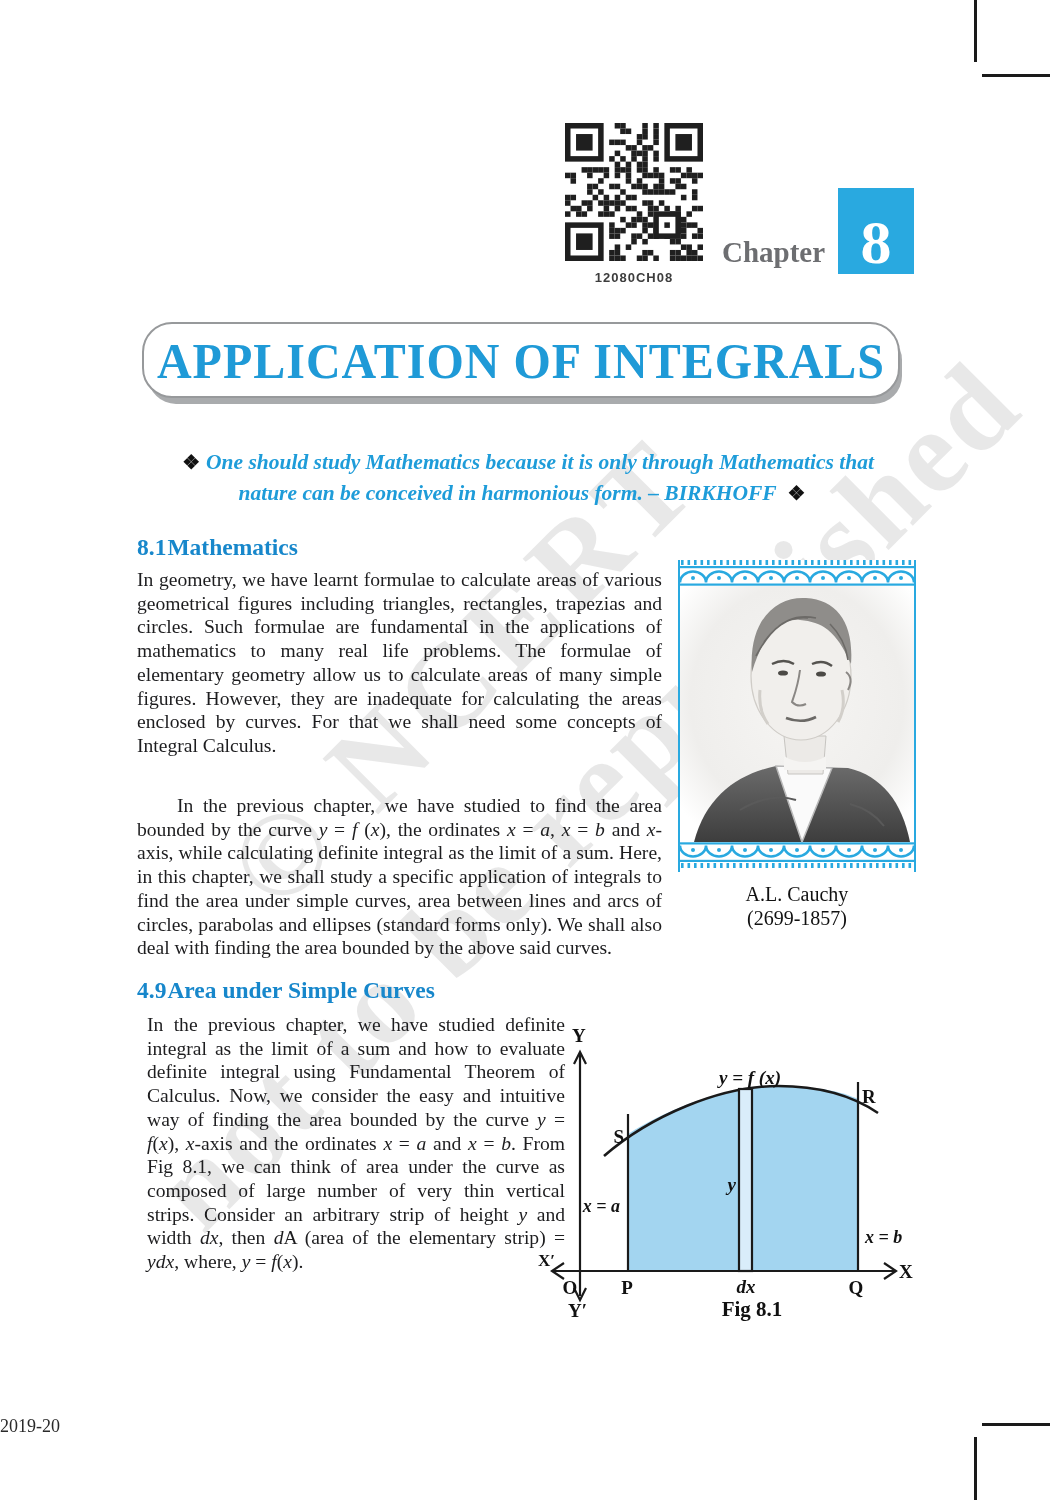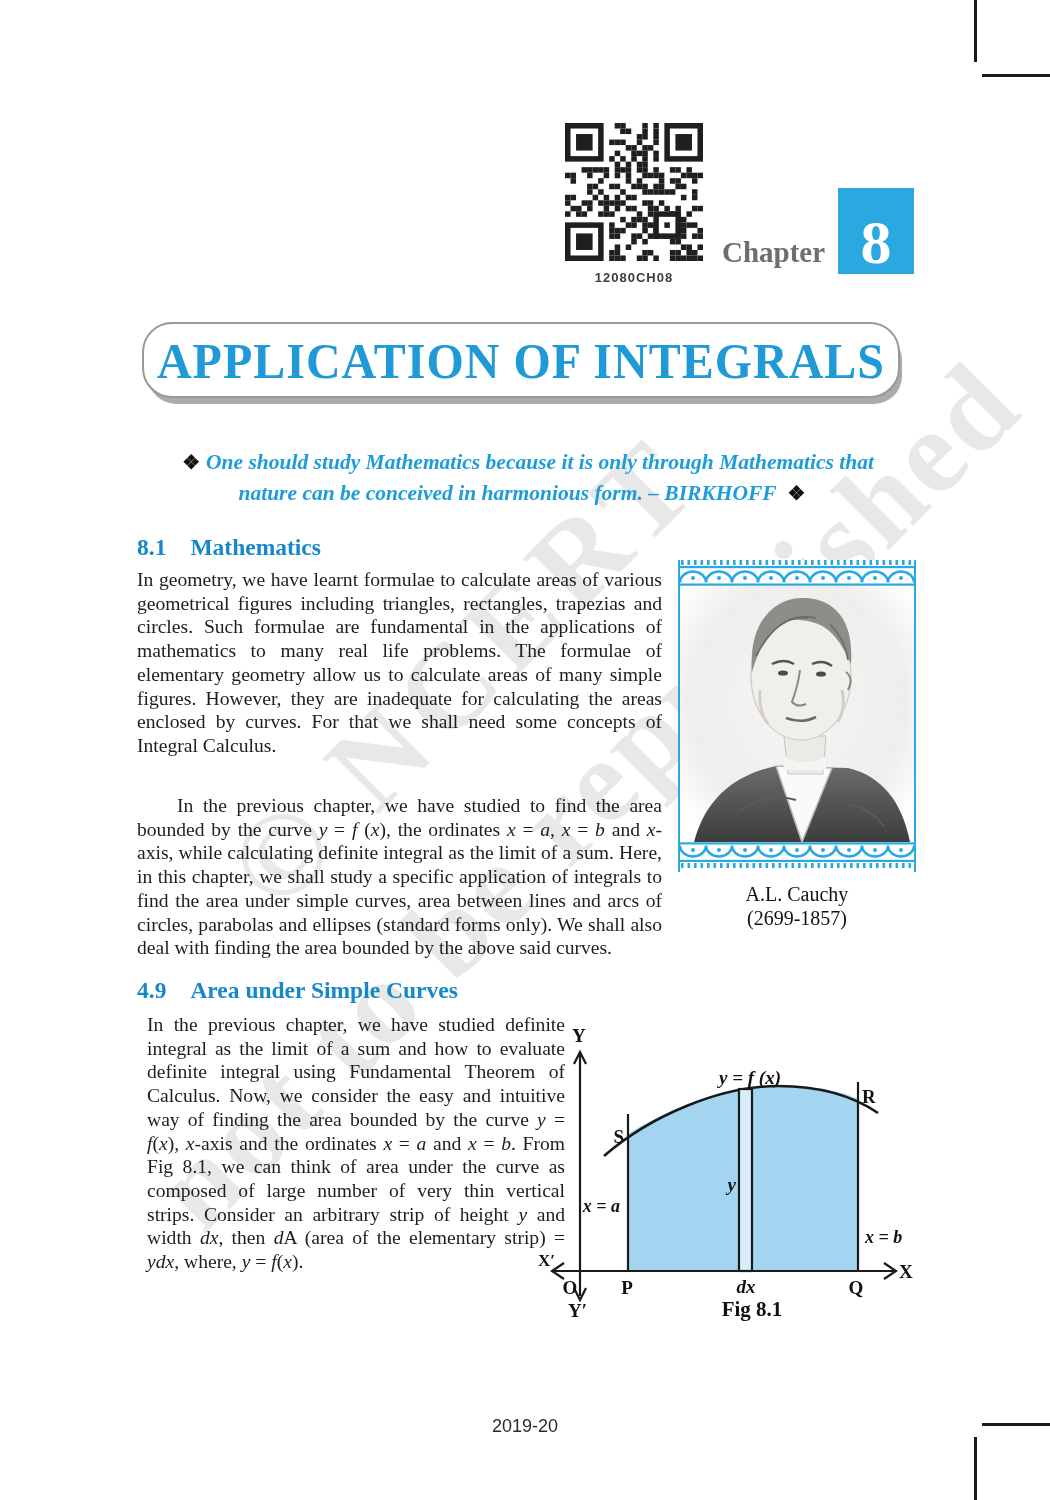--- a/index.html
+++ b/index.html
@@ -40,39 +40,39 @@
     display:flex;align-items:center;justify-content:center;}
   .title-text{color:var(--title-blue);font-size:48px;font-weight:bold;
     letter-spacing:1px;white-space:nowrap;transform:scaleY(1.04);}
   
   .quote{left:130px;top:447px;width:790px;text-align:center;z-index:2;
     font-size:21.5px;line-height:31px;font-weight:bold;font-style:italic;
     color:var(--quote-blue);}
   .diamond{color:#111111;font-style:normal;font-size:20px;padding:0 6px;}
   
   .sec-heading{font-size:23.5px;font-weight:bold;color:var(--heading-blue);z-index:2;white-space:nowrap;}
-  .h-num{margin-right:24px;text-align:right;}
+  .h-num{margin-right:1px;text-align:right;}
   .body-par{font-size:19.6px;line-height:23.7px;text-align:justify;z-index:2;
     color:var(--body-text);}
   .par-81-1{left:137px;top:568px;width:525px;}
   .par-81-2{left:137px;top:794px;width:525px;text-indent:40px;}
   .par-82{left:147px;top:1013px;width:418px;}
   .head-81{left:137px;top:534px;}
   .head-82{left:137px;top:977px;}
   
   .portrait{left:678px;top:560px;width:238px;height:312px;z-index:2;background:#ffffff;
     border-left:2px solid var(--accent-blue);border-right:2px solid var(--accent-blue);}
   .portrait svg{display:block;}
   .p-caption{left:678px;top:882px;width:238px;text-align:center;z-index:2;
     font-weight:normal;font-size:20px;line-height:24px;color:#111111;}
   
   .figure{left:538px;top:1012px;width:382px;height:312px;z-index:2;}
   
-  .footer{left:0;top:1416px;width:1050px;text-align:center;z-index:2;
-    font-family:Liberation Sans, sans-serif;font-size:18px;color:#2a2a2a;}
+  .footer{left:0;top:1416px;width:1050px;z-index:2;
+    font-family:Liberation Serif, serif;font-size:18px;color:#2a2a2a;}
   
   .wm{left:-150px;top:560px;width:1350px;z-index:1;pointer-events:none;
     transform:rotate(-45deg);transform-origin:center center;text-align:center;
     font-weight:bold;color:rgba(90,90,90,0.14);white-space:nowrap;}
   .wm-line1{font-size:120px;letter-spacing:10px;line-height:1.45;}
   .wm-line2{font-size:120px;letter-spacing:4px;line-height:1.45;}
 </style>
 </head>
 <body>
 

